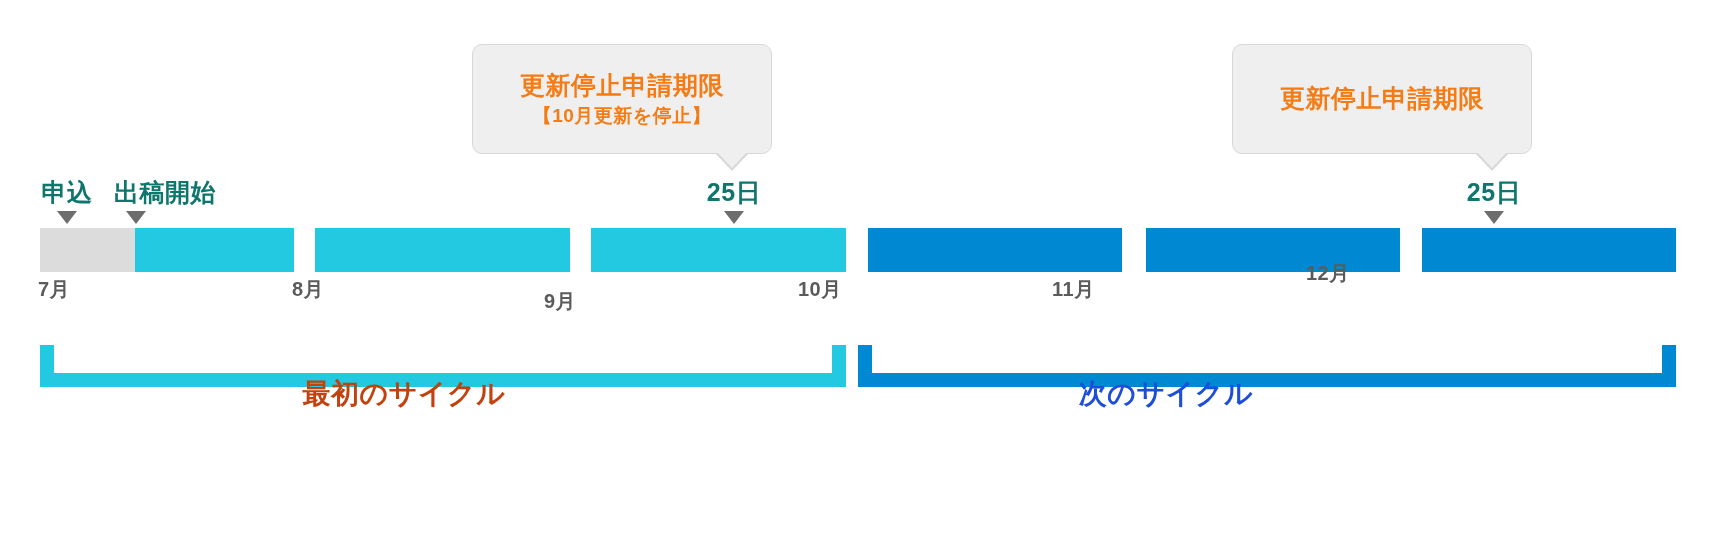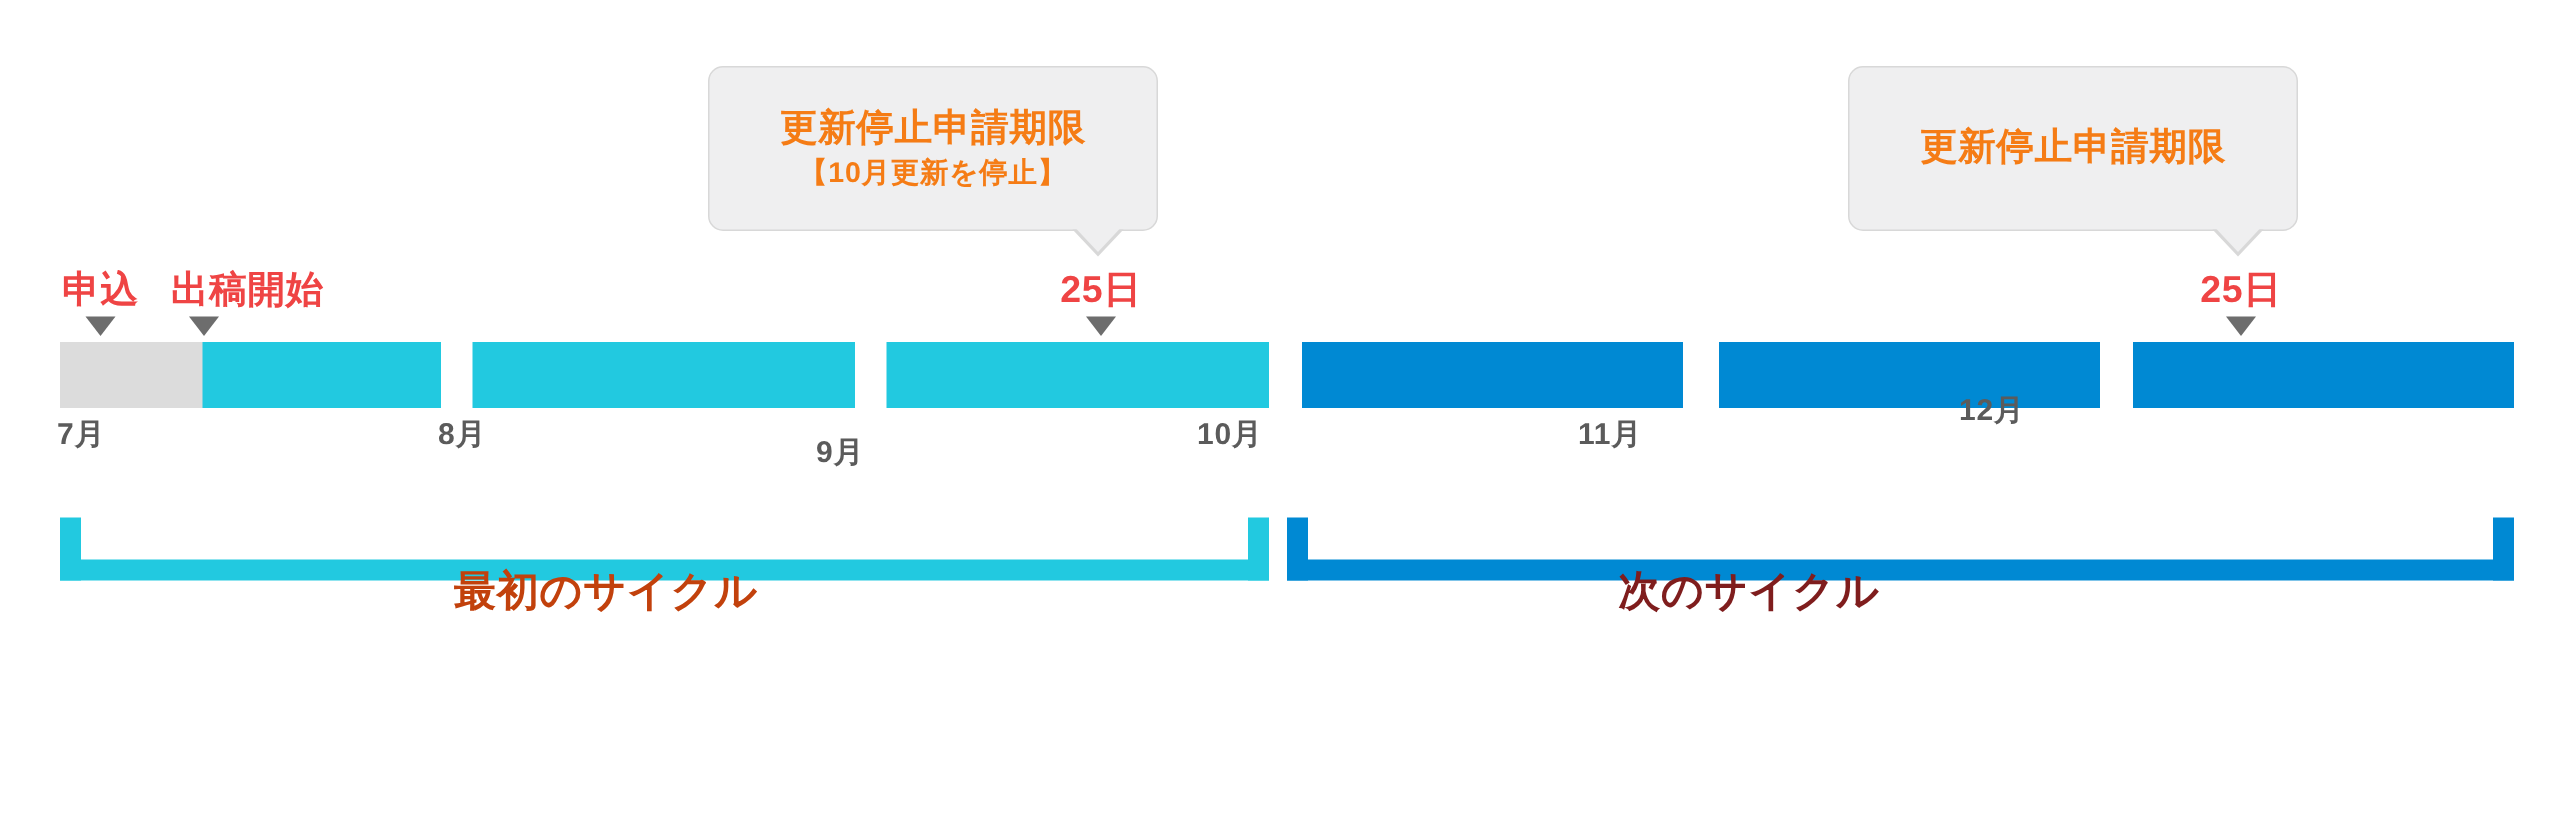--- a/index.html
+++ b/index.html
@@ -51,21 +51,21 @@
     bottom: -15px;
     width: 0; height: 0;
     border-left: 15px solid transparent;
     border-right: 15px solid transparent;
     border-top: 16px solid #efeff0;
   }
 
   
   .marker-label {
     position: absolute;
-    color: #ef4444;
+    color: #0f766e;
     font-size: 25px;
     font-weight: bold;
     white-space: nowrap;
     transform: translateX(-50%);
     letter-spacing: 0.5px;
   }
   .caret-down {
     position: absolute;
     width: 0; height: 0;
     border-left: 10px solid transparent;
@@ -181,16 +181,16 @@
   <div class="bar" style="left:1146px; top:228px; width:254px; background:#0089d3;"></div>
   <div class="month-label" style="left:1052px; top:276px;">11月</div>
 
   <div class="bar" style="left:1422px; top:228px; width:254px; background:#0089d3;"></div>
   <div class="month-label" style="left:1306px; top:260px;">12月</div>
 
   <div class="bracket" style="left:40px; top:345px; width:806px; height:42px; border-color:#22c9e0;"></div>
   <div class="cycle-label" style="left:404px; top:375px; color:#c2410c;">最初のサイクル</div>
 
   <div class="bracket" style="left:858px; top:345px; width:818px; height:42px; border-color:#0089d3;"></div>
-  <div class="cycle-label" style="left:1166px; top:375px; color:#7f1d1d;">次のサイクル</div>
+  <div class="cycle-label" style="left:1166px; top:375px; color:#1d4ed8;">次のサイクル</div>
 
 
 </div>
 
 </body></html>

